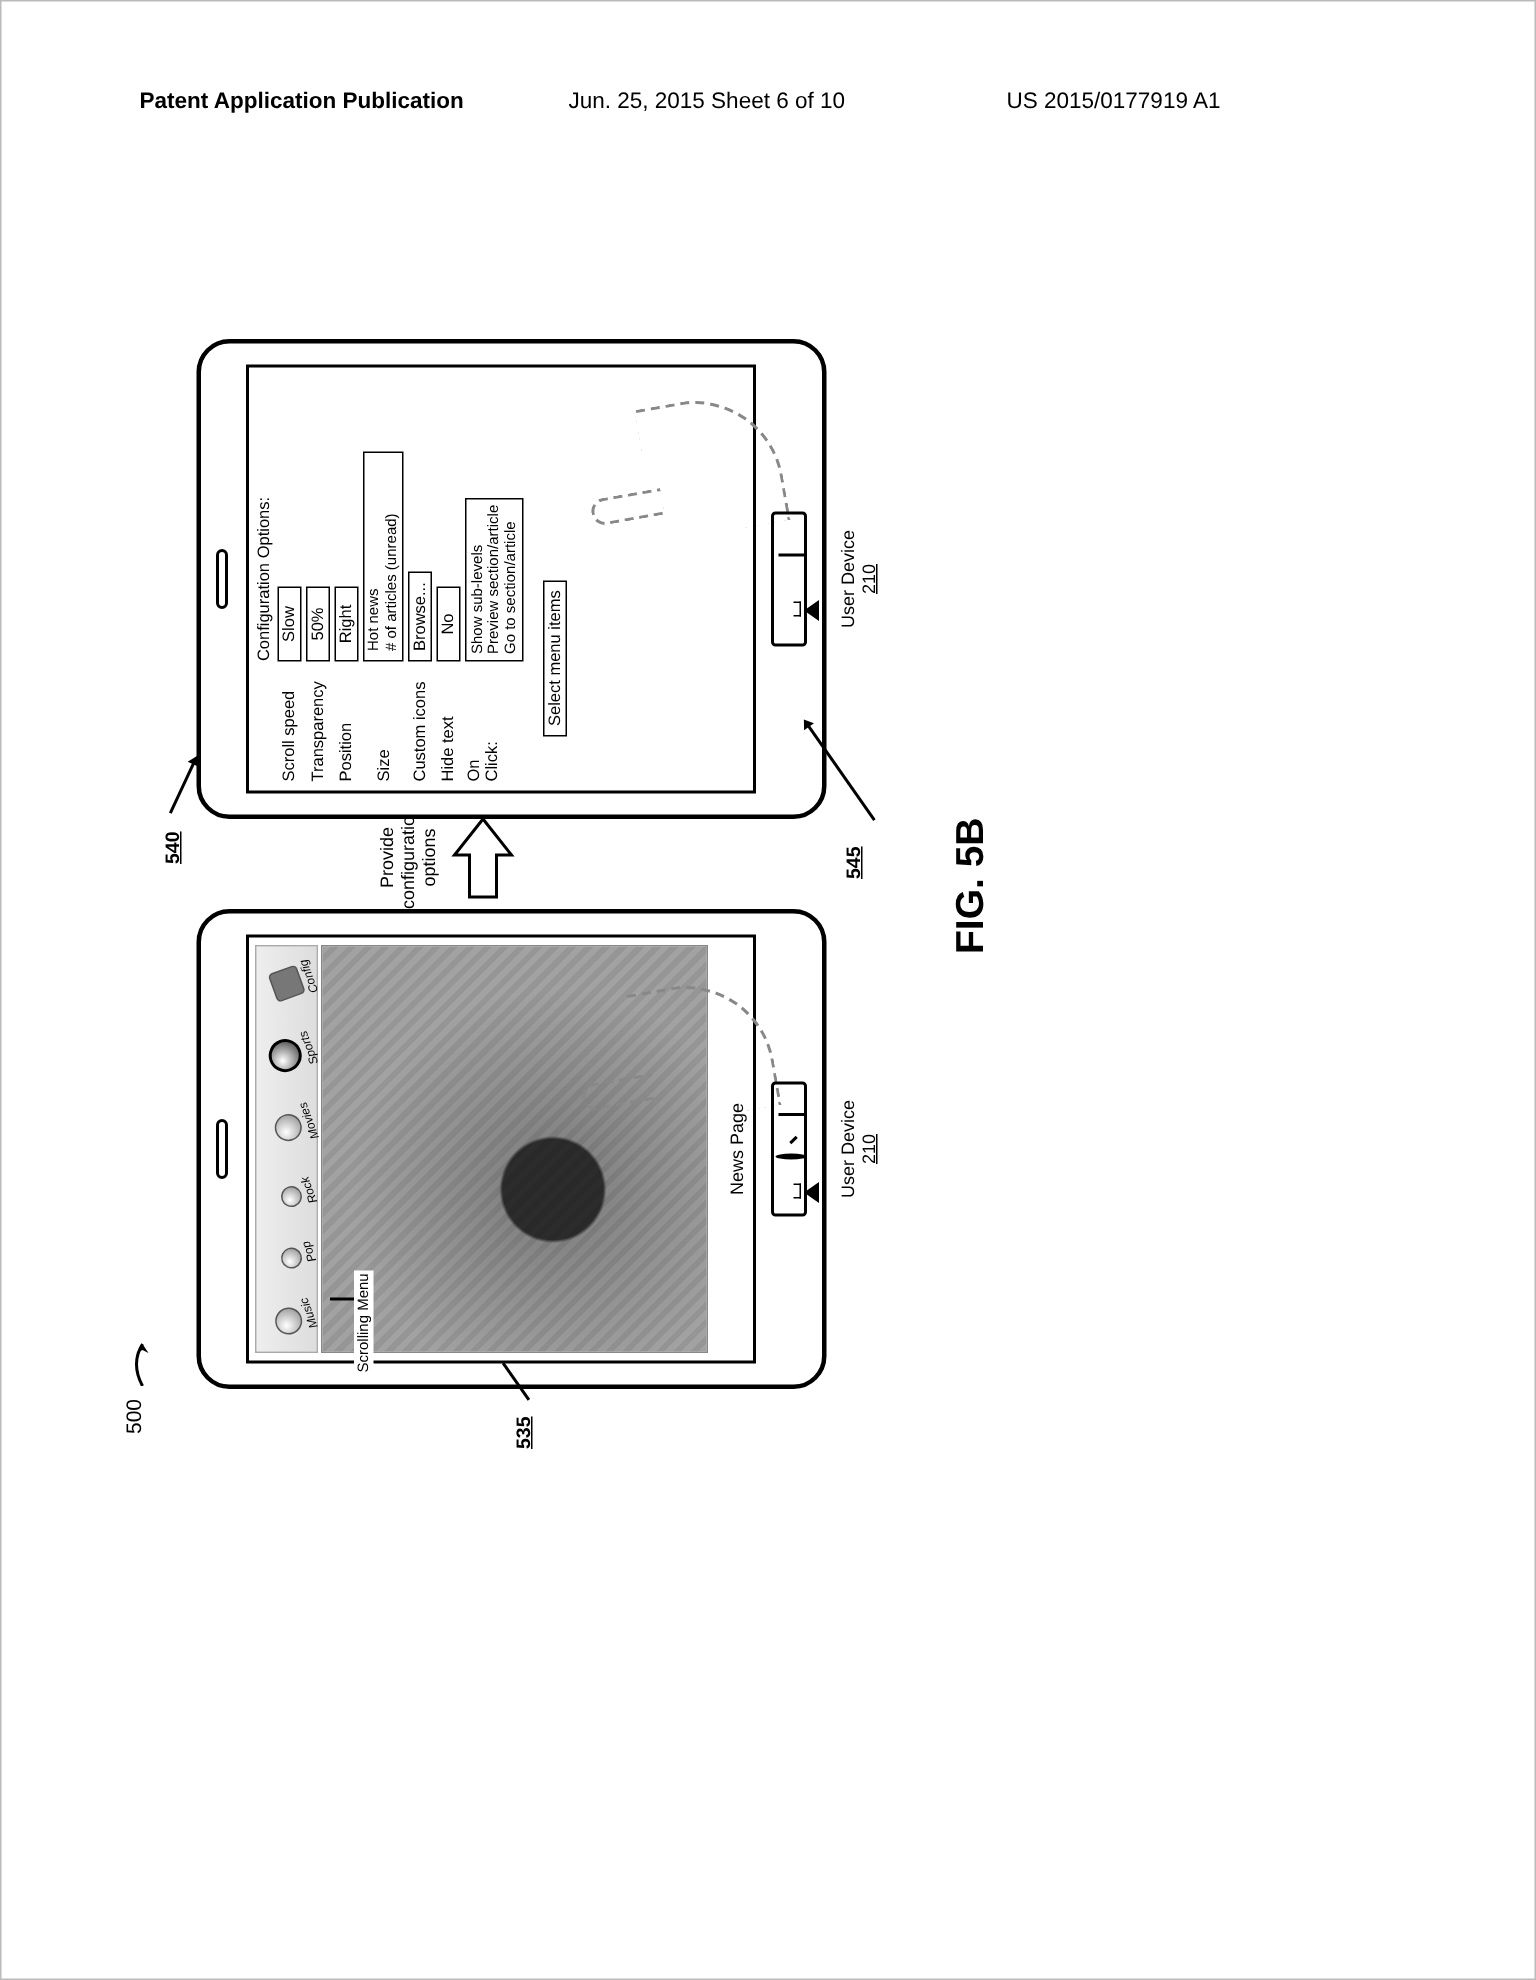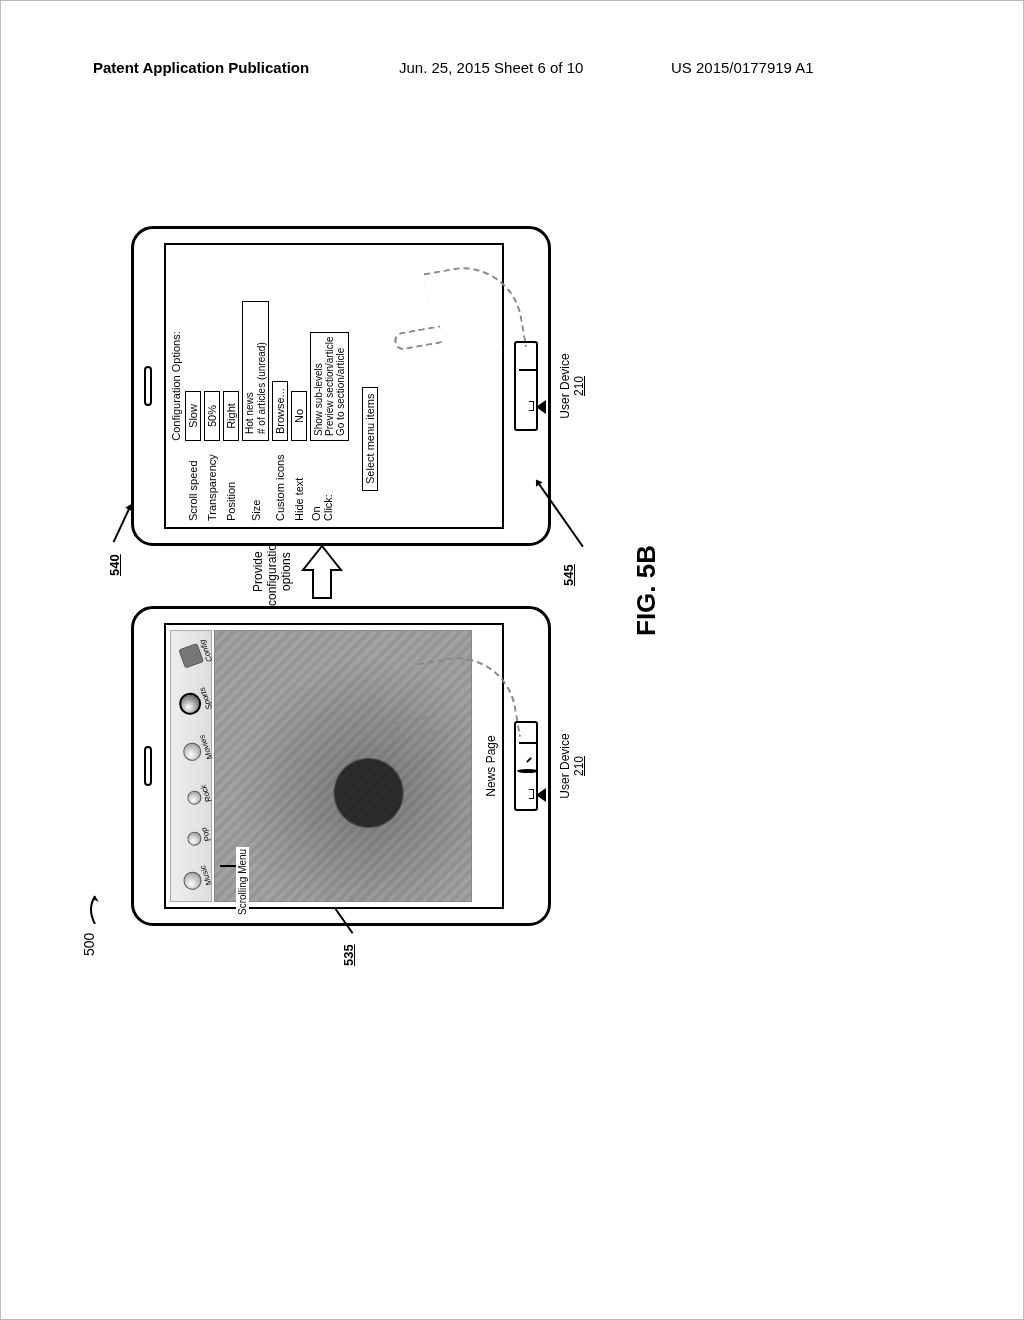--- a/index.html
+++ b/index.html
@@ -19,21 +19,21 @@
     border: 1px solid #bbb;
   }
   .header-row {
     position: absolute;
     top: 58px;
     left: 0;
     width: 100%;
     font-size: 15px;
   }
   .hdr-left { position: absolute; left: 92px; font-weight: bold; }
-  .hdr-mid  { position: absolute; left: 398px; }
+  .hdr-mid  { position: absolute; left: 378px; }
   .hdr-right{ position: absolute; left: 670px; text-align: center; }
 
   .content-area {
     position: absolute;
     top: 195px;
     left: 120px;
     width: 700px;
     height: 760px;
     transform: rotate(-90deg);
     transform-origin: center center;

